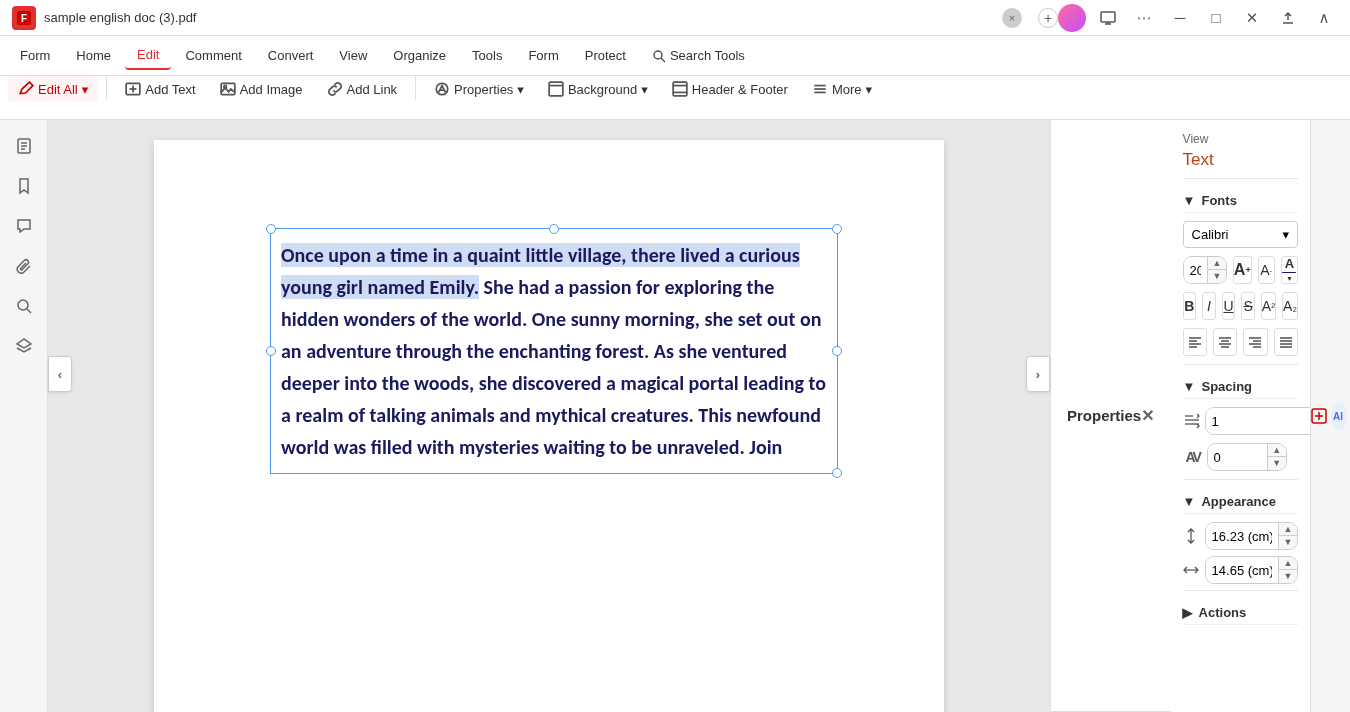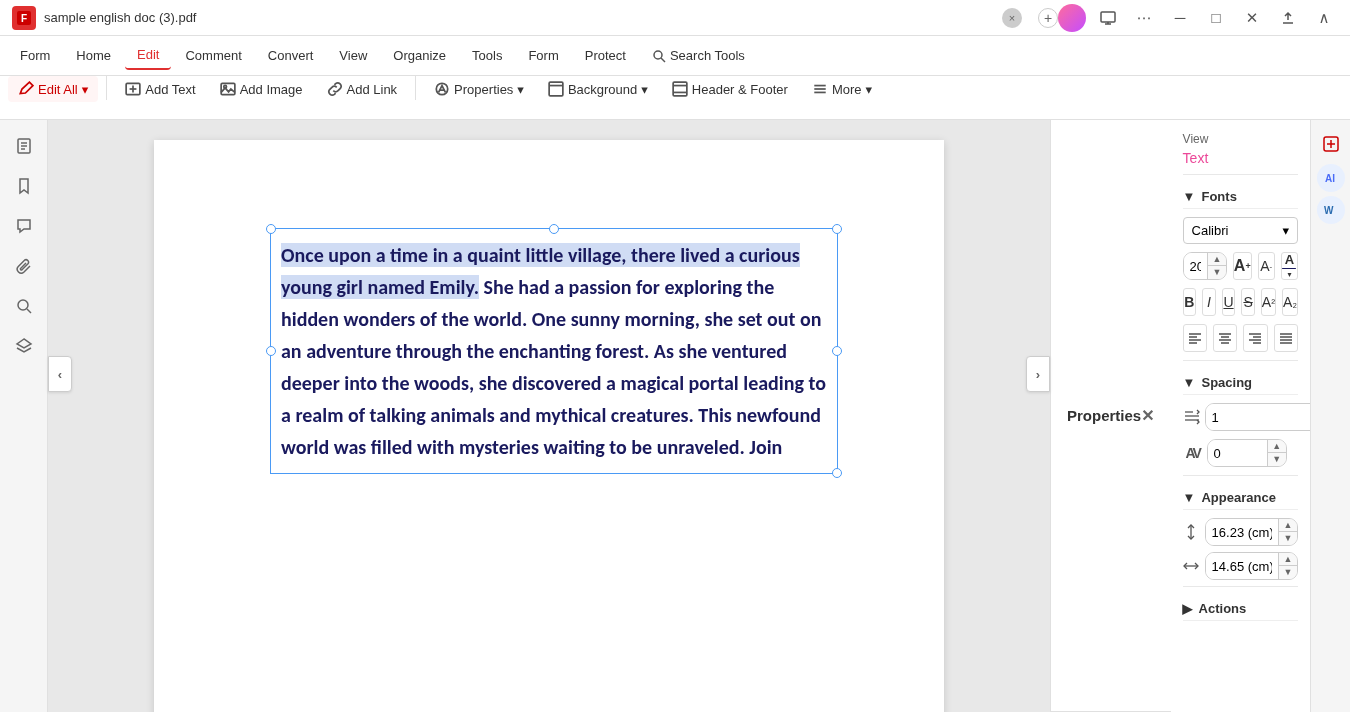--- a/index.html
+++ b/index.html
@@ -53,37 +53,37 @@
 
     
     .right-panel { width: 260px; background: #fff; border-left: 1px solid #e0e0e0; display: flex; overflow: hidden; }
     .right-panel-header { padding: 12px 16px; font-size: 15px; font-weight: 600; color: #333; border-bottom: 1px solid #e0e0e0; display: flex; justify-content: space-between; align-items: center; }
     .right-panel-close { cursor: pointer; color: #666; font-size: 16px; }
     .right-panel-body { flex: 1; overflow-y: auto; padding: 12px; }
 
     
     .prop-section { margin-bottom: 8px; }
     .prop-label { font-size: 12px; color: #666; margin-bottom: 4px; }
-    .prop-value { font-size: 14px; color: #ec4899; }
+    .prop-value { font-size: 17px; color: #c2410c; }
 
     .font-select { width: 100%; padding: 5px 8px; border: 1px solid #ccc; border-radius: 4px; font-size: 13px; background: white; cursor: pointer; display: flex; justify-content: space-between; align-items: center; margin-bottom: 8px; }
     .font-size-row { display: flex; align-items: center; gap: 6px; margin-bottom: 8px; }
 
     .format-row { display: flex; gap: 6px; margin-bottom: 8px; }
     .format-btn { width: 30px; height: 28px; display: flex; align-items: center; justify-content: center; border: 1px solid #ddd; border-radius: 3px; cursor: pointer; font-size: 14px; color: #333; background: white; }
     .format-btn.bold { font-weight: bold; }
     .format-btn.italic { font-style: italic; }
 
     .align-row { display: flex; gap: 6px; margin-bottom: 8px; }
     .align-btn { width: 30px; height: 28px; display: flex; align-items: center; justify-content: center; border: 1px solid #ddd; border-radius: 3px; cursor: pointer; font-size: 14px; color: #333; background: white; }
 
     .prop-divider { height: 1px; background: #e8e8e8; margin: 6px 0; }
 
     
-    .far-right { width: 40px; background: #f5f5f5; border-left: 1px solid #e0e0e0; display: flex; flex-direction: column; align-items: center; padding: 8px 0; gap: 4px; }
+    .far-right { width: 40px; background: #f5f5f5; border-left: 1px solid #e0e0e0; display: flex; flex-direction: row; align-items: center; padding: 8px 0; gap: 4px; }
     .far-right-icon { width: 32px; height: 32px; display: flex; align-items: center; justify-content: center; border-radius: 4px; cursor: pointer; font-size: 14px; color: #666; }
     .stepper-btn { height: 12px; width: 18px; display: flex; align-items: center; justify-content: center; cursor: pointer; color: #666; font-size: 9px; line-height: 1; border: 1px solid #ccc; background: #f5f5f5; }
     .stepper-btn:first-child { border-radius: 0 2px 0 0; border-bottom: none; }
     .stepper-btn:last-child { border-radius: 0 0 2px 0; }
 
     .input-with-stepper { display: flex; align-items: stretch; border: 1px solid #ccc; border-radius: 9px; overflow: hidden; }
     .input-with-stepper input { flex: 1; border: none; padding: 4px 6px; font-size: 13px; outline: none; min-width: 0; }
     .input-with-stepper .steppers { display: flex; flex-direction: column; border-left: 1px solid #ccc; }
     .input-with-stepper .steppers .stepper-btn { border: none; border-radius: 0; border-bottom: 1px solid #ccc; height: 13px; background: #f8f8f8; }
     .input-with-stepper .steppers .stepper-btn:last-child { border-bottom: none; }

